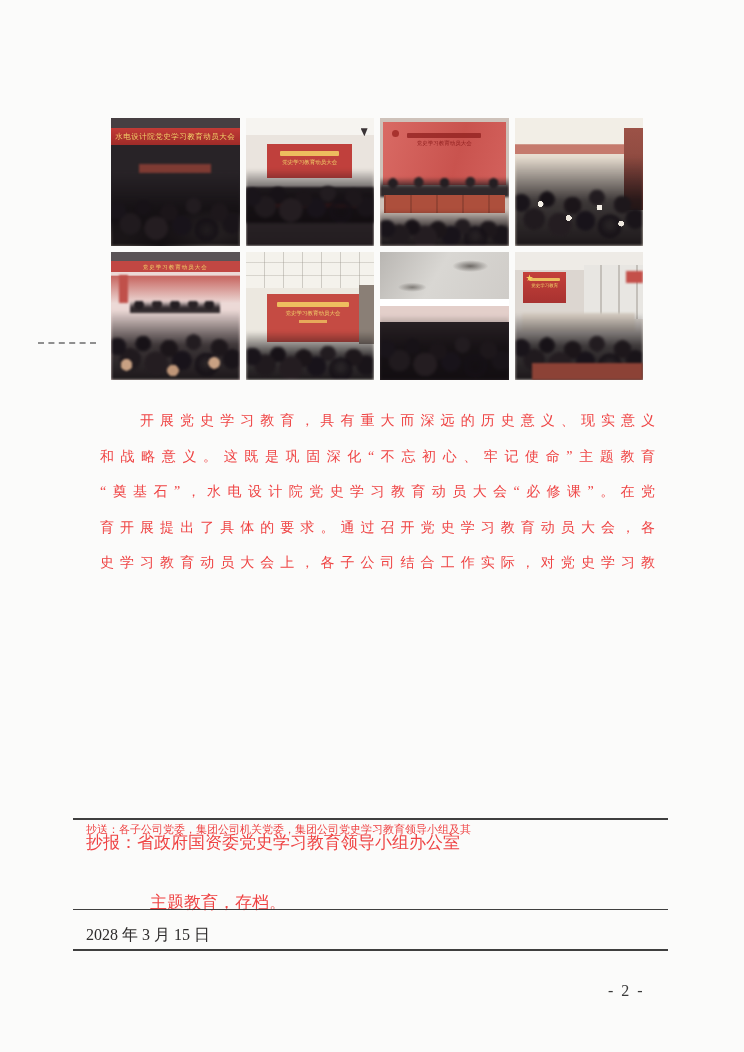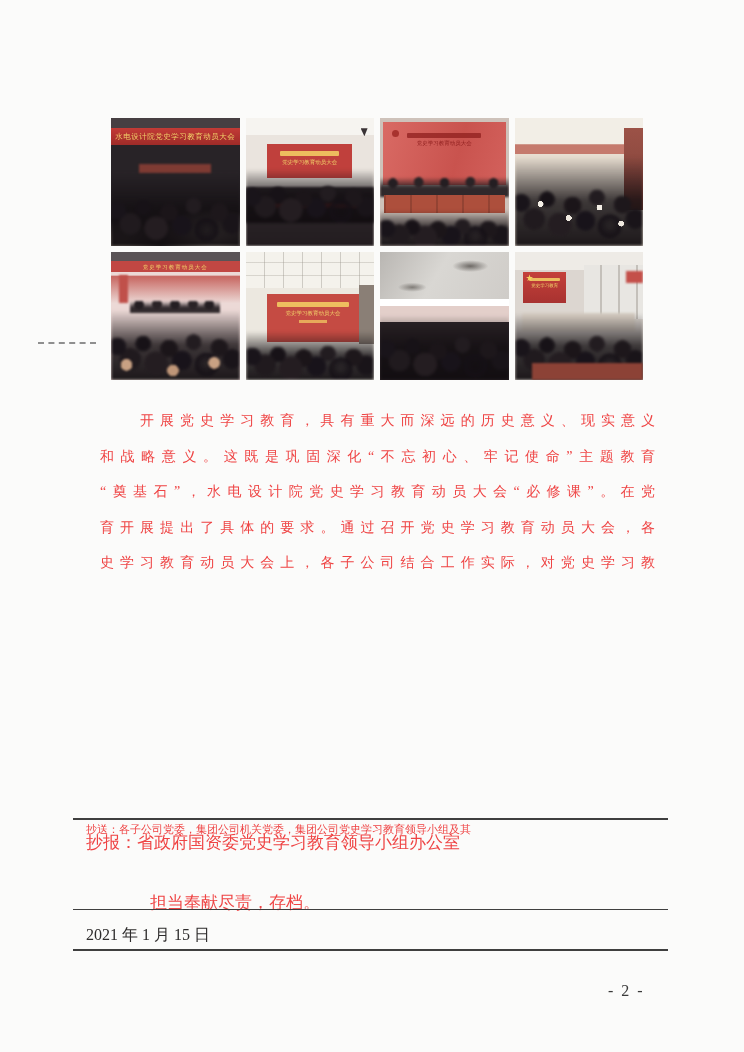--- a/index.html
+++ b/index.html
@@ -255,24 +255,24 @@
 
 <div class="rule rule1"></div>
 
 <div class="cc-line cc1">
   <span>抄报：</span><span>省政府国资委党史学习教育领导小组办公室</span>
 </div>
 <div class="cc-line cc2">
   <span>抄送：</span><span>各子公司党委，集团公司机关党委，集团公司党史学习教育领导小组及其</span>
 </div>
 <div class="cc-line cc3">
-  <span>担当奉献尽责，存档。</span>
+  <span>主题教育，存档。</span>
 </div>
 
 <div class="rule rule2"></div>
 
 <div class="issuer-line">
-  <span>2021 年 1 月 15 日</span>
+  <span>2028 年 3 月 15 日</span>
 </div>
 
 <div class="rule rule3"></div>
 
 <div class="page-num">- 2 -</div>
 
 </body></html>

